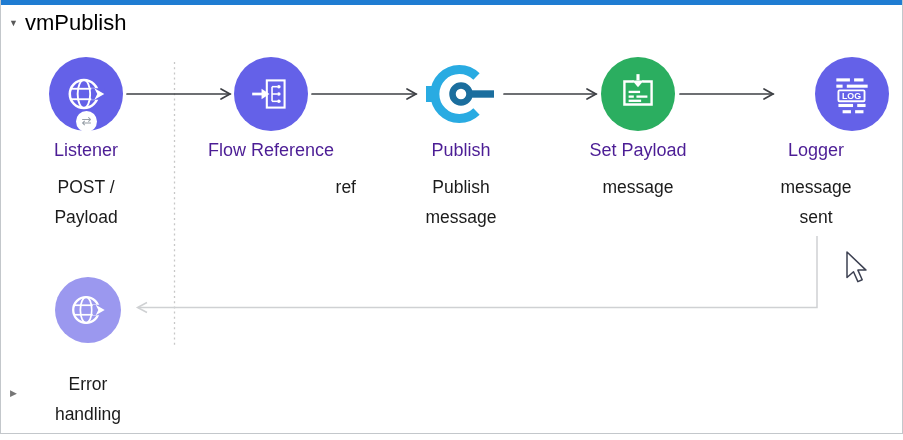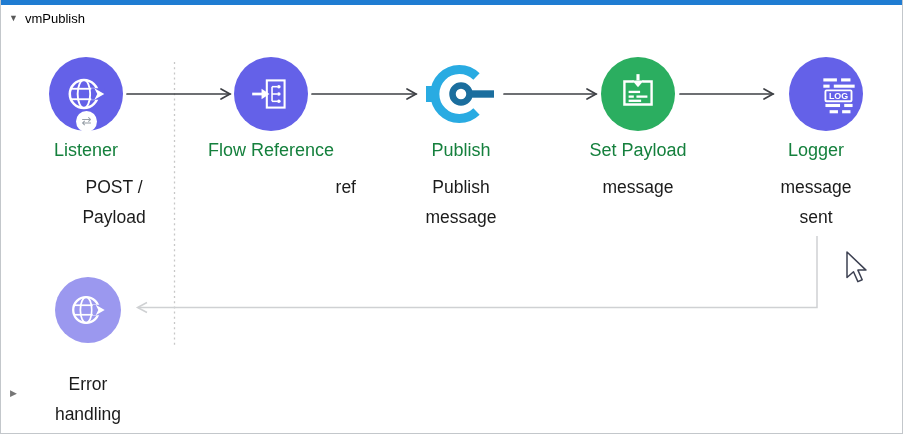--- a/index.html
+++ b/index.html
@@ -1,31 +1,31 @@
 <!DOCTYPE html>
 <html><head>
 <meta charset="utf-8">
 <style>
   html,body{margin:0;padding:0;background:#fff;}
   body{width:903px;height:440px;overflow:hidden;font-family:"Liberation Sans",sans-serif;}
   .frame{position:relative;width:901px;height:433px;background:#fff;border:1px solid #c3c7cb;border-top:none;margin:0;}
   .topbar{position:absolute;top:0;left:0;width:100%;height:5px;background:#1f7cd2;z-index:2;}
   .flow-header{position:absolute;top:10px;left:8px;display:flex;align-items:center;gap:7px;z-index:3;}
   .tri{font-size:9px;color:#595959;line-height:17px;}
-  .flow-title{font-size:13px;color:#000;}
+  .flow-title{font-size:22px;color:#000;}
   .wires{position:absolute;top:0;left:0;z-index:1;}
   .cursor-layer{position:absolute;top:0;left:0;z-index:10;pointer-events:none;}
   .node-circle{position:absolute;width:74px;height:74px;border-radius:50%;display:flex;align-items:center;justify-content:center;z-index:3;}
   .node-circle.purple{background:#6461e8;color:#6461e8;}
   .node-circle.green{background:#2bae60;color:#2bae60;}
   .node-circle.light-purple{background:#9b98ef;color:#9b98ef;width:66px;height:66px;}
   .pub-box{position:absolute;width:80px;height:80px;z-index:3;}
   .badge{position:absolute;width:21px;height:21px;background:#fff;border-radius:50%;z-index:4;
          text-align:center;line-height:21px;font-size:12px;color:#98a0a8;}
-  .node-title{position:absolute;width:170px;text-align:center;font-size:18px;color:#15803d;z-index:3;top:140px;}
+  .node-title{position:absolute;width:170px;text-align:center;font-size:18px;color:#4c1d95;z-index:3;top:140px;}
   .node-caption{position:absolute;width:170px;text-align:center;font-size:17.5px;color:#1b1b1b;line-height:30px;z-index:3;top:172px;}
   .node-caption span{display:block;}
   .error-caption{top:369px;}
   .expand-tri{position:absolute;left:9px;top:388px;font-size:9px;color:#767676;z-index:3;}
 </style>
 </head>
 <body>
 
 <div class="frame">
   <div class="topbar"></div>
@@ -66,21 +66,21 @@
       <circle cx="20" cy="22" r="13.5" fill="none" stroke="#fff" stroke-width="2.4"></circle>
       <ellipse cx="20" cy="22" rx="6" ry="13.5" fill="none" stroke="#fff" stroke-width="1.8"></ellipse>
       <line x1="7.5" y1="17" x2="32.5" y2="17" stroke="#fff" stroke-width="1.8"></line>
       <line x1="7.5" y1="27" x2="32.5" y2="27" stroke="#fff" stroke-width="1.8"></line>
       <rect x="27" y="16.5" width="13" height="11" fill="currentColor"></rect>
       <polygon points="30,16.5 39.5,22 30,27.5 32.8,22" fill="#fff"></polygon>
     </svg>
   </div>
   <div class="badge" style="left:75px;top:111px;">⇄</div>
   <div class="node-title" style="left:0px;">Listener</div>
-  <div class="node-caption" style="left:0px;padding-left:28px;">
+  <div class="node-caption" style="left:0px;">
     <span>POST /</span>
     <span>Payload</span>
   </div>
 
   <div class="node-circle purple" style="left:233px;top:57px;">
     <svg viewBox="0 0 44 44" width="46" height="46">
       <rect x="18" y="9" width="17" height="26" fill="none" stroke="#fff" stroke-width="2"></rect>
       <line x1="4" y1="22" x2="14" y2="22" stroke="#fff" stroke-width="2.6"></line>
       <polygon points="13,17 20.5,22 13,27" fill="#fff"></polygon>
       <line x1="23" y1="15" x2="23" y2="29" stroke="#fff" stroke-width="1.5"></line>
@@ -120,21 +120,21 @@
       <line x1="13" y1="24.5" x2="18" y2="24.5" stroke="#fff" stroke-width="2.2"></line>
       <line x1="20.5" y1="24.5" x2="31" y2="24.5" stroke="#fff" stroke-width="2.2"></line>
       <line x1="13" y1="28.5" x2="25" y2="28.5" stroke="#fff" stroke-width="2.2"></line>
     </svg>
   </div>
   <div class="node-title" style="left:552px;">Set Payload</div>
   <div class="node-caption" style="left:552px;">
     <span>message</span>
   </div>
 
-  <div class="node-circle purple" style="left:788px;top:57px;justify-content:flex-end;">
+  <div class="node-circle purple" style="left:814px;top:57px;">
     <svg viewBox="0 0 46 46" width="48" height="48">
       <g stroke="#fff" stroke-width="3">
         <line x1="8" y1="9.5" x2="21" y2="9.5"></line>
           <line x1="25" y1="9.5" x2="34" y2="9.5"></line>
         <line x1="8" y1="15.5" x2="14" y2="15.5"></line>
           <line x1="18" y1="15.5" x2="38" y2="15.5"></line>
         <line x1="10" y1="34" x2="24" y2="34"></line>
           <line x1="28" y1="34" x2="36" y2="34"></line>
         <line x1="14" y1="40" x2="22" y2="40"></line>
           <line x1="26" y1="40" x2="34" y2="40"></line>

